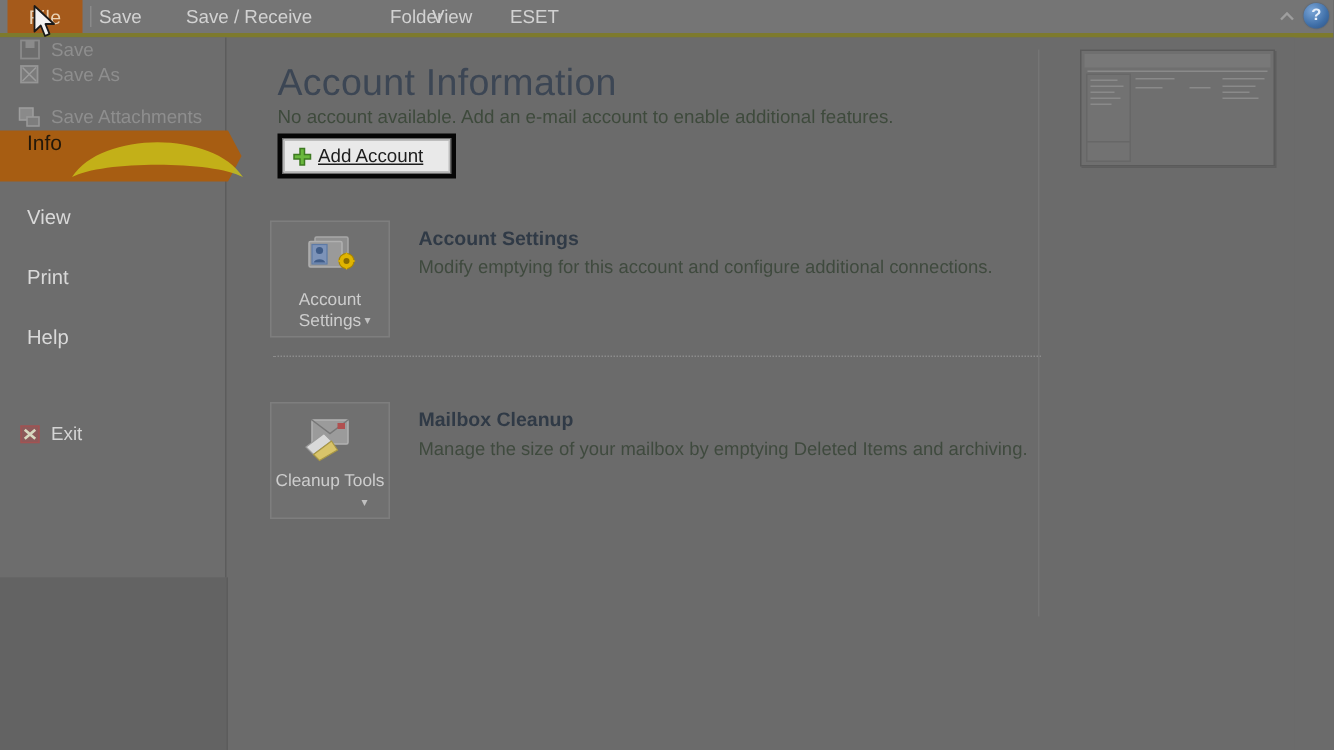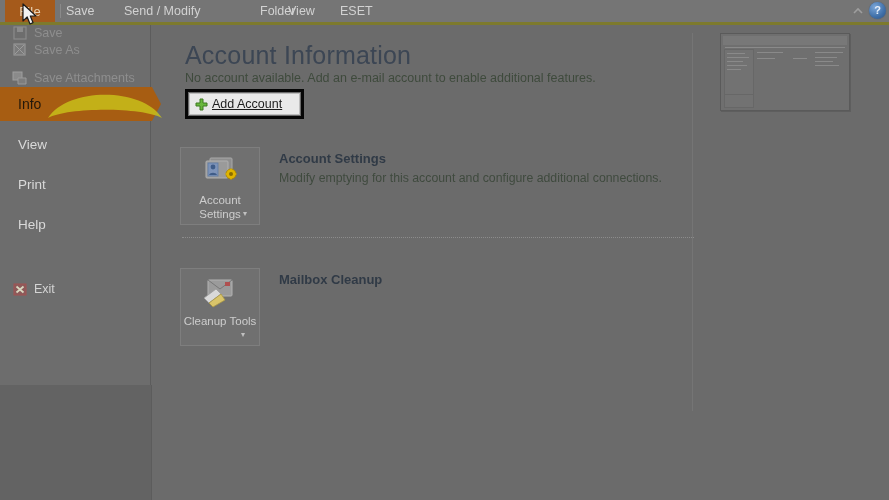--- a/index.html
+++ b/index.html
@@ -78,21 +78,21 @@
   .nav-item.small{font-size:12.5px;padding-left:34px;color:#d4d4d4;}
   .nav-icon{
     position:absolute;left:12px;width:16px;height:16px;
   }
   
   #nav-info{
     position:absolute;left:0;top:62px;width:152px;height:34px;
     background:#a75d12;
     color:#2a2a2a;
     font-size:14px;
-    display:flex;align-items:center;padding-left:18px;box-sizing:border-box;
+    display:flex;padding-left:18px;box-sizing:border-box;
     overflow:visible;
   }
   #nav-info .label{position:relative;z-index:3;color:#23180a;}
   #info-notch{
     position:absolute;left:152px;top:62px;width:0;height:0;
     border-top:17px solid transparent;
     border-bottom:17px solid transparent;
     border-left:9px solid #a75d12;
   }
   
@@ -181,21 +181,21 @@
 <body>
 
 <div id="ribbon">
   <div class="file-tab">
     <span>File</span>
   </div>
   <div class="tab" id="tab0" style="left: 66px;">
     <span>Save</span>
   </div>
   <div class="tab" id="tab1" style="left: 124px;">
-    <span>Send / Modify</span>
+    <span>Save / Receive</span>
   </div>
   <div class="tab" id="tab2" style="left: 228px; margin-left: 32px;">
     <span>Folder</span>
   </div>
   <div class="tab" id="tab3" style="left: 288px;">
     <span>View</span>
   </div>
   <div class="tab" id="tab4" style="left: 340px;">
     <span>ESET</span>
   </div>
@@ -325,20 +325,21 @@
           <rect x="27" y="6" width="5" height="4" fill="#b05050"></rect>
           <path d="M6 22 L18 13 L23 18 L11 27 Z" fill="#d9d9d9" stroke="#9a9a9a" stroke-width="0.8"></path>
           <path d="M11 27 L23 18 L27 24 L15 31 Z" fill="#d9c46a" stroke="#a89745" stroke-width="0.8"></path>
         </svg>
       </span>
       <span class="btn-label">Cleanup
 Tools</span>
       <span style="position:absolute;right:14px;bottom:6px;color:#c0c0c0;font-size:8px;">▾</span>
     </div>
     <div class="sec-head" style="top:247px">Mailbox Cleanup</div>
+    <div class="sec-desc" style="top:266px">Manage the size of your mailbox by emptying Deleted Items and archiving.</div>
 
     <div id="v-divider"></div>
 
     <div id="thumb">
       <div class="t-band" style="left:2px;top:2px;width:124px;height:9px;"></div>
       <div class="t-line" style="left:4px;top:13px;width:120px;"></div>
       <div class="t-col" style="left:3px;top:15px;width:28px;height:57px;"></div>
       <div class="t-line" style="left:6px;top:19px;width:18px;"></div>
       <div class="t-line" style="left:6px;top:23px;width:22px;"></div>
       <div class="t-line" style="left:6px;top:27px;width:16px;"></div>

